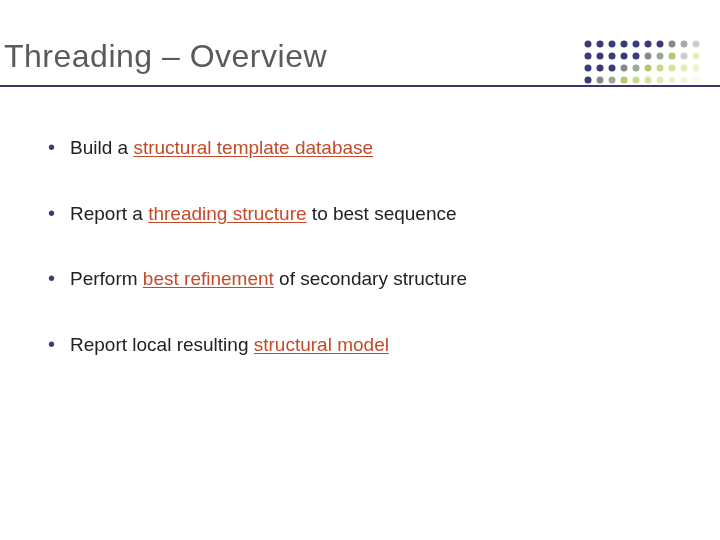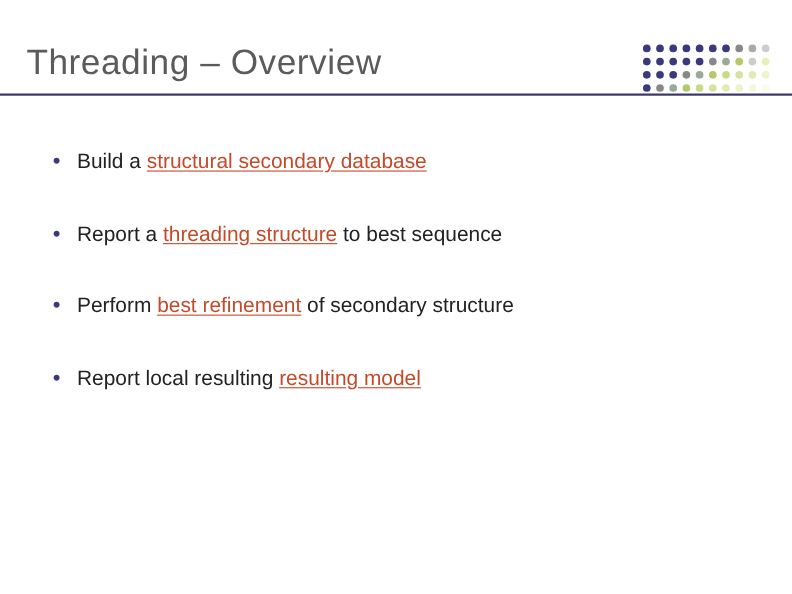--- a/index.html
+++ b/index.html
@@ -7,21 +7,21 @@
     padding: 0;
     width: 720px;
     height: 540px;
     font-family: Arial, Helvetica, sans-serif;
     background: #fff;
     color: #333;
     position: relative;
     overflow: hidden;
   }
   .title-area {
-    padding: 38px 0 0 24px;
+    padding: 38px 0 0 4px;
   }
   .title {
     font-size: 32px;
     font-weight: 400;
     color: #5b5b5b;
     letter-spacing: 0.5px;
   }
   .divider {
     margin-top: 10px;
     border-top: 2px solid #3b3470;
@@ -118,25 +118,25 @@
       <circle cx="80" cy="44" r="3.5" fill="#e3ebb5"></circle>
       <circle cx="92" cy="44" r="3.5" fill="#eef2cb"></circle>
       <circle cx="104" cy="44" r="3.5" fill="#f4f7dd"></circle>
       <circle cx="116" cy="44" r="3.5" fill="#fafceb"></circle>
   </g>
 </svg>
 
 <div class="content">
   <ul class="bullets">
     <li>
-      <span>Build a </span><span class="term">structural secondary database</span><span></span>
+      <span>Build a </span><span class="term">structural template database</span><span></span>
     </li>
     <li>
       <span>Report a </span><span class="term">threading structure</span><span> to best sequence</span>
     </li>
     <li>
       <span>Perform </span><span class="term">best refinement</span><span> of secondary structure</span>
     </li>
     <li>
-      <span>Report local resulting </span><span class="term">resulting model</span><span></span>
+      <span>Report local resulting </span><span class="term">structural model</span><span></span>
     </li>
   </ul>
 </div>
 
 </body></html>

